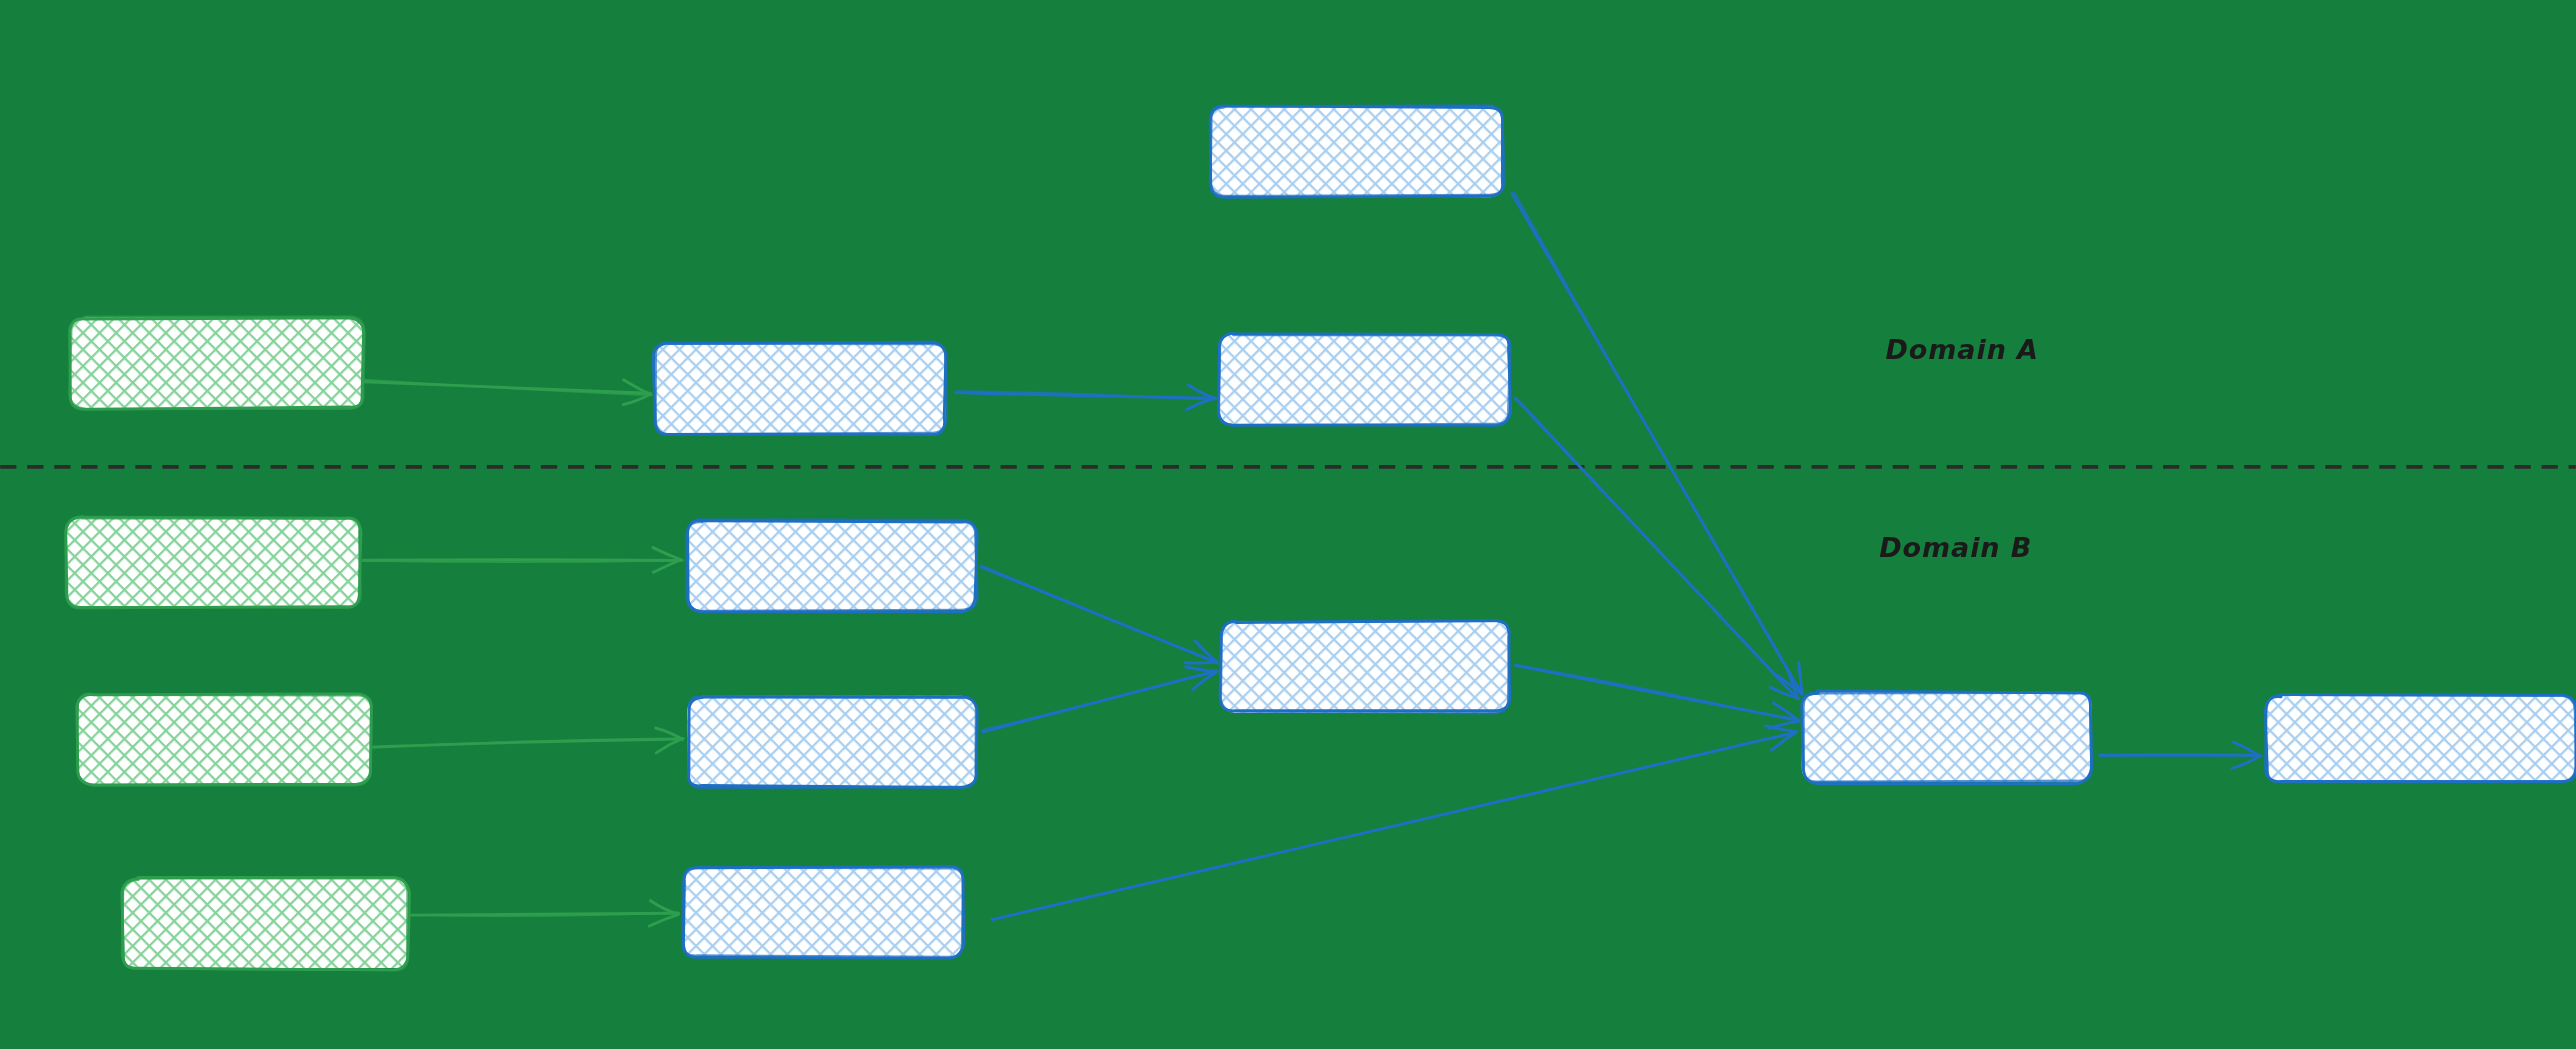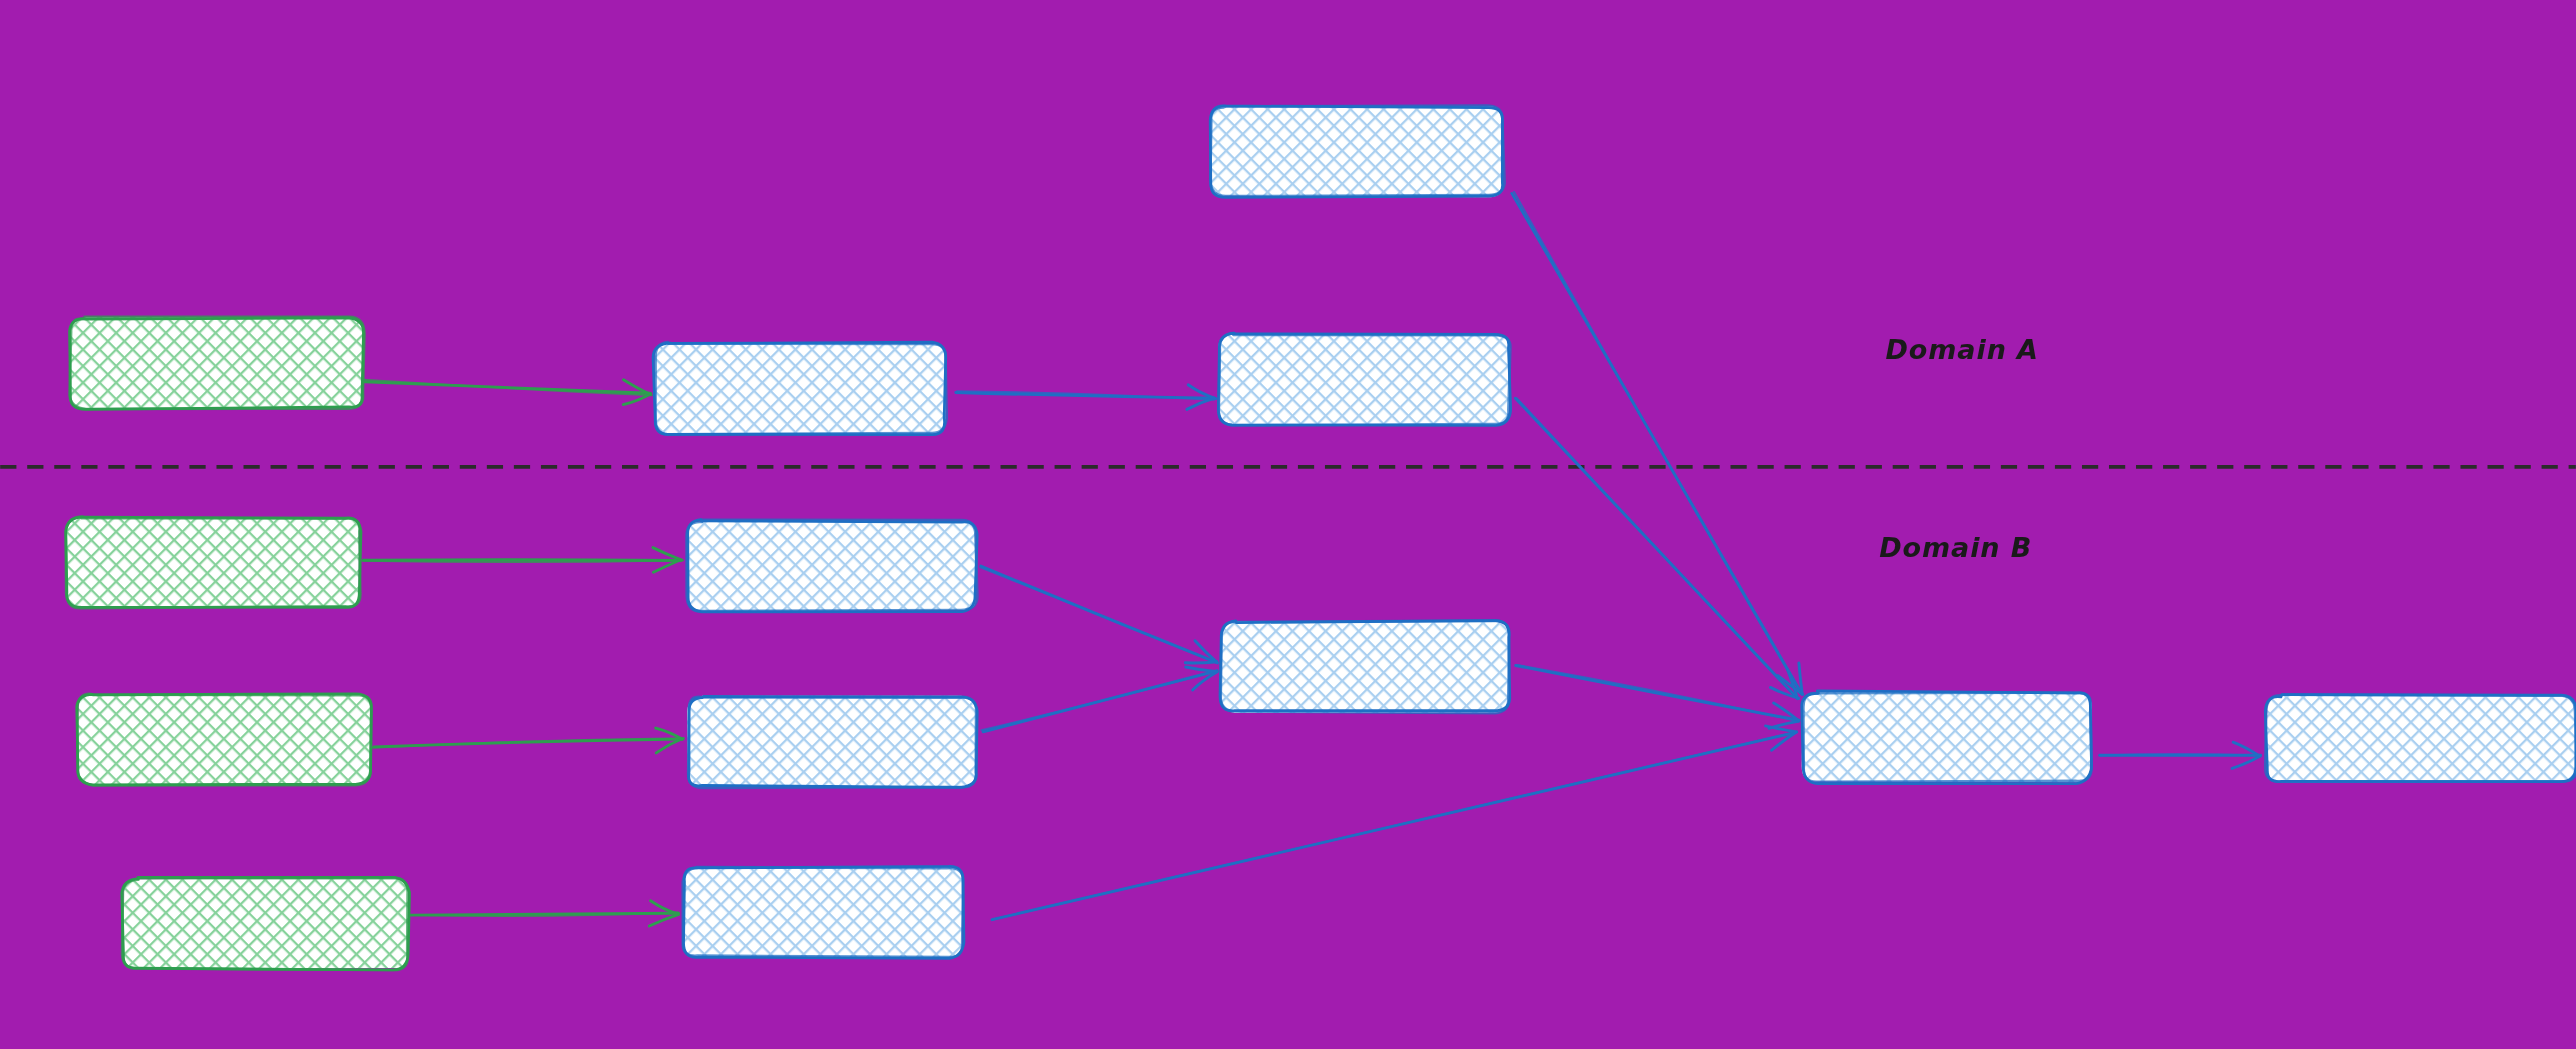--- a/index.html
+++ b/index.html
@@ -8,21 +8,21 @@
     padding: 0;
     background: #ffffff;
   }
   body {
     font-family: "DejaVu Sans", sans-serif;
   }
   #canvas-wrap {
     position: relative;
     width: 2576px;
     height: 1049px;
-    background: #a21caf;
+    background: #15803d;
     overflow: hidden;
   }
   svg#diagram {
     display: block;
     width: 2576px;
     height: 1049px;
   }
   .domain-label {
     font-family: "DejaVu Sans", sans-serif;
     font-size: 30px;

